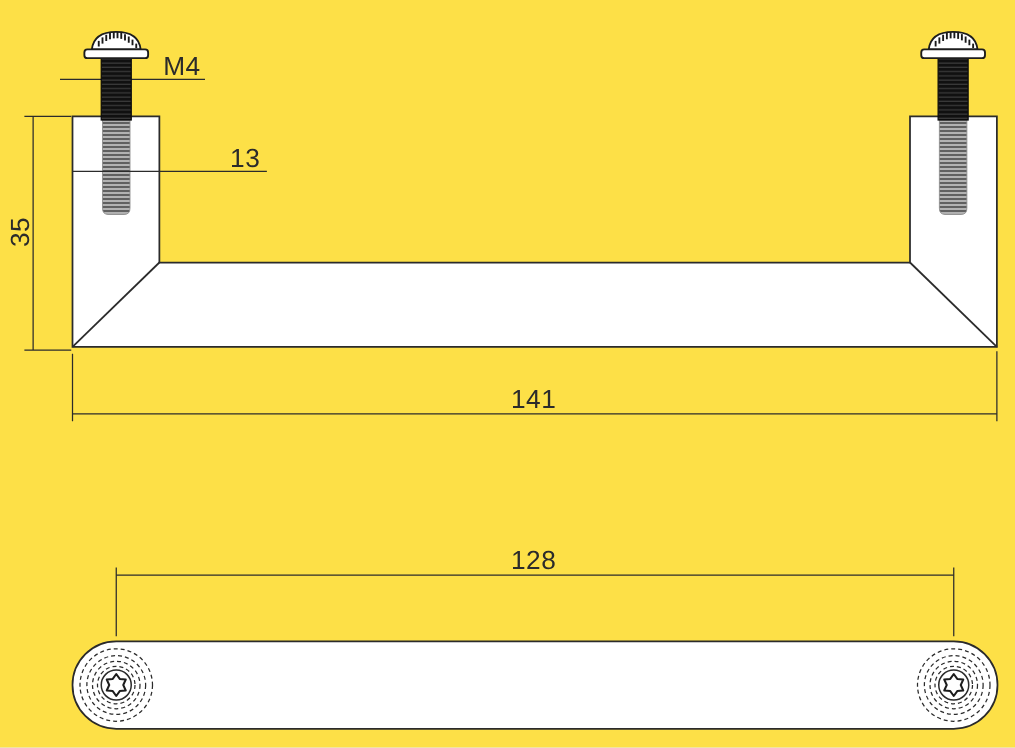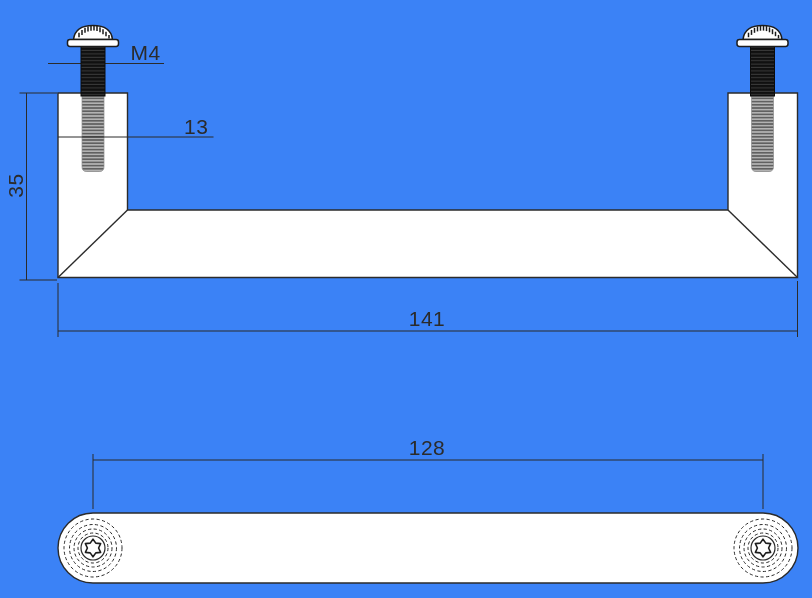--- a/index.html
+++ b/index.html
@@ -1,17 +1,17 @@
 <!DOCTYPE html>
 <html><head>
 <meta charset="utf-8">
 <style>
   html,body{margin:0;padding:0;background:#e8e8e8;}
   .canvas{
-    width:812px;height:598px;background:#3b82f6;position:relative;overflow:hidden;
+    width:812px;height:598px;background:#fde047;position:relative;overflow:hidden;
     font-family:"Liberation Sans", sans-serif;
   }
   svg{display:block;}
   .obj{stroke:#2b2b2b;stroke-width:1.4;fill:none;}
   .objfill{stroke:#2b2b2b;stroke-width:1.4;fill:#ffffff;}
   .dim{stroke:#2b2b2b;stroke-width:1;fill:none;}
   .hidc{stroke:#2b2b2b;stroke-width:1;fill:none;stroke-dasharray:3.2 2.4;}
   .solc{stroke:#2b2b2b;stroke-width:1.2;fill:none;}
   .torx{stroke:#1d1d1d;stroke-width:1.6;fill:none;stroke-linejoin:round;}
   .knurl{stroke:#1a1a1a;stroke-width:1.5;}

